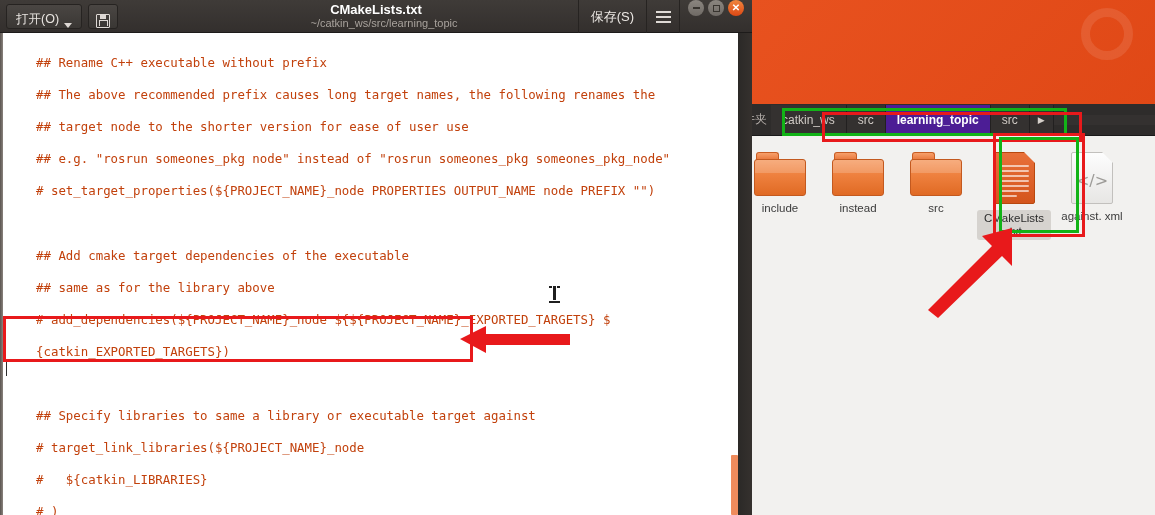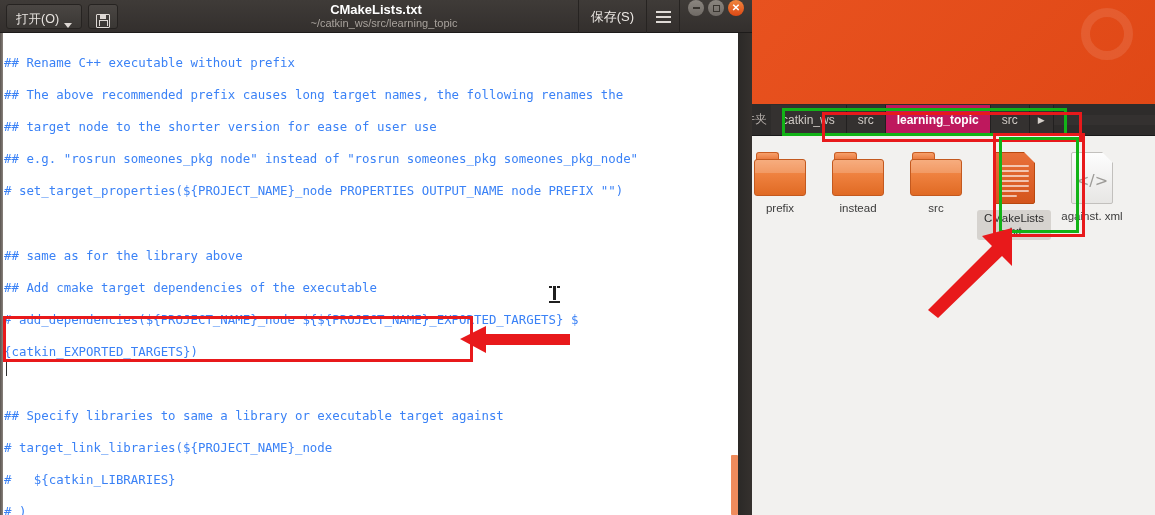--- a/index.html
+++ b/index.html
@@ -55,21 +55,21 @@
     padding: 0 4px 0 2px; white-space: nowrap;
   }
   .crumb {
     color: #cfc9c4; font-size: 12px;
     padding: 5px 11px;
     border-right: 1px solid #222020;
     background: #343130;
     white-space: nowrap;
     line-height: 20px;
   }
-  .crumb.active { color: #ffffff; font-weight: bold; background: #be185d; }
+  .crumb.active { color: #ffffff; font-weight: bold; background: #4c1d95; }
   .crumb.arrow { padding: 5px 8px; font-size: 9px; color: #d6d0ca; }
   .crumb.spacer { flex: 1; border-right: none; background: #343130; }
 
   #fm-body {
     background: #f2f1ef; height: 379px;
     padding: 12px 0 0 0;
     display: flex; align-items: flex-start;
     position: relative;
   }
   .fm-item {
@@ -228,21 +228,21 @@
     width: 752px; height: 482px;
     background: #ffffff;
     padding: 6px 0 0 4px;
     font-family: "DejaVu Sans Mono", monospace;
     font-size: 12.4px;
     line-height: 16.05px;
     white-space: pre;
     overflow: hidden;
   }
   #codearea .ln { height: 16.05px; }
-  .c-comment { color: #3b82f6; }
+  .c-comment { color: #c2410c; padding-left: 32px; }
 
   #ed-left-edge {
     position: absolute; left: 0; top: 33px; width: 3px; height: 482px;
     background: linear-gradient(90deg,#5a5450,#8a837d);
   }
   #ed-right-edge {
     position: absolute; right: 0; top: 33px; width: 14px; height: 482px;
     background: linear-gradient(90deg,#2b2927,#35312e);
   }
   #ed-scroll-thumb {
@@ -303,21 +303,21 @@
     <span class="crumb spacer"></span>
   </div>
 
   <div id="fm-body">
 
     <div class="fm-item">
       <div class="icon-folder">
         <div class="tab"></div>
           <div class="body"></div>
       </div>
-      <div class="fm-label">prefix</div>
+      <div class="fm-label">include</div>
     </div>
 
     <div class="fm-item">
       <div class="icon-folder">
         <div class="tab"></div>
           <div class="body"></div>
       </div>
       <div class="fm-label">instead</div>
     </div>
 
@@ -395,22 +395,22 @@
     </div>
   </div>
 
   <div id="codearea">
 <div class="ln"><span class="c-comment">## Rename C++ executable without prefix</span></div>
 <div class="ln"><span class="c-comment">## The above recommended prefix causes long target names, the following renames the</span></div>
 <div class="ln"><span class="c-comment">## target node to the shorter version for ease of user use</span></div>
 <div class="ln"><span class="c-comment">## e.g. "rosrun someones_pkg node" instead of "rosrun someones_pkg someones_pkg_node"</span></div>
 <div class="ln"><span class="c-comment"># set_target_properties(${PROJECT_NAME}_node PROPERTIES OUTPUT_NAME node PREFIX "")</span></div>
 <div class="ln">&nbsp;</div>
+<div class="ln"><span class="c-comment">## Add cmake target dependencies of the executable</span></div>
 <div class="ln"><span class="c-comment">## same as for the library above</span></div>
-<div class="ln"><span class="c-comment">## Add cmake target dependencies of the executable</span></div>
 <div class="ln"><span class="c-comment"># add_dependencies(${PROJECT_NAME}_node ${${PROJECT_NAME}_EXPORTED_TARGETS} $</span></div>
 <div class="ln"><span class="c-comment">{catkin_EXPORTED_TARGETS})</span></div>
 <div class="ln">&nbsp;</div>
 <div class="ln"><span class="c-comment">## Specify libraries to same a library or executable target against</span></div>
 <div class="ln"><span class="c-comment"># target_link_libraries(${PROJECT_NAME}_node</span></div>
 <div class="ln"><span class="c-comment">#   ${catkin_LIBRARIES}</span></div>
 <div class="ln"><span class="c-comment"># )</span></div>
 
 
 

